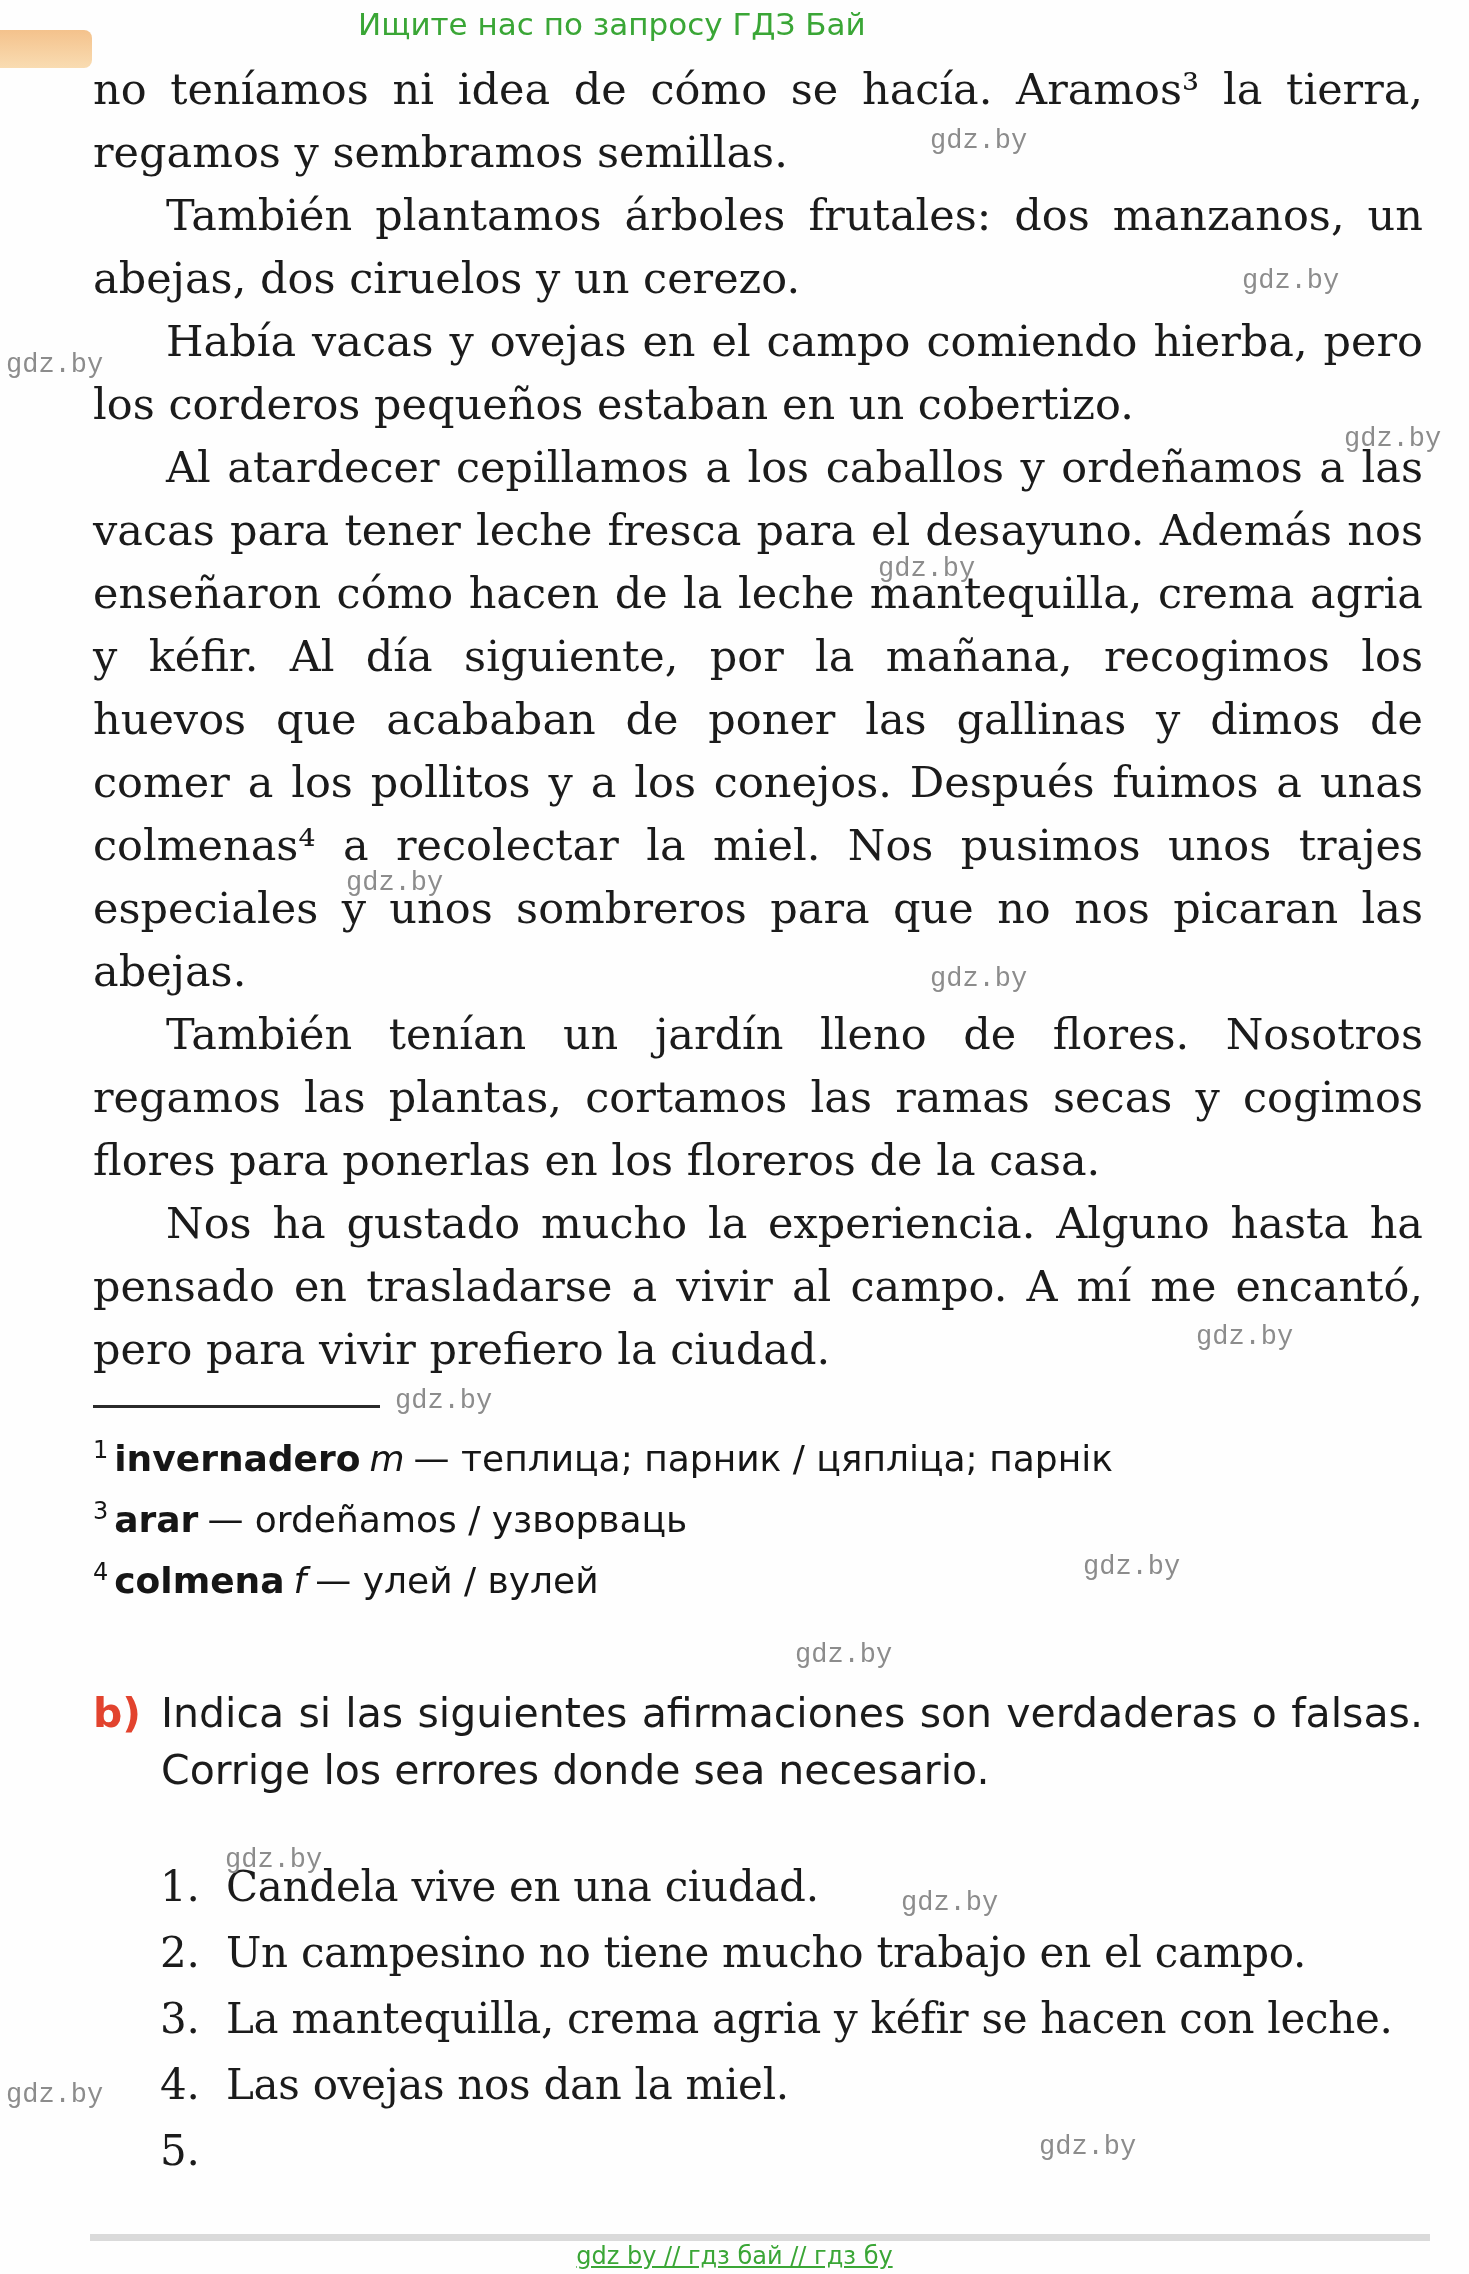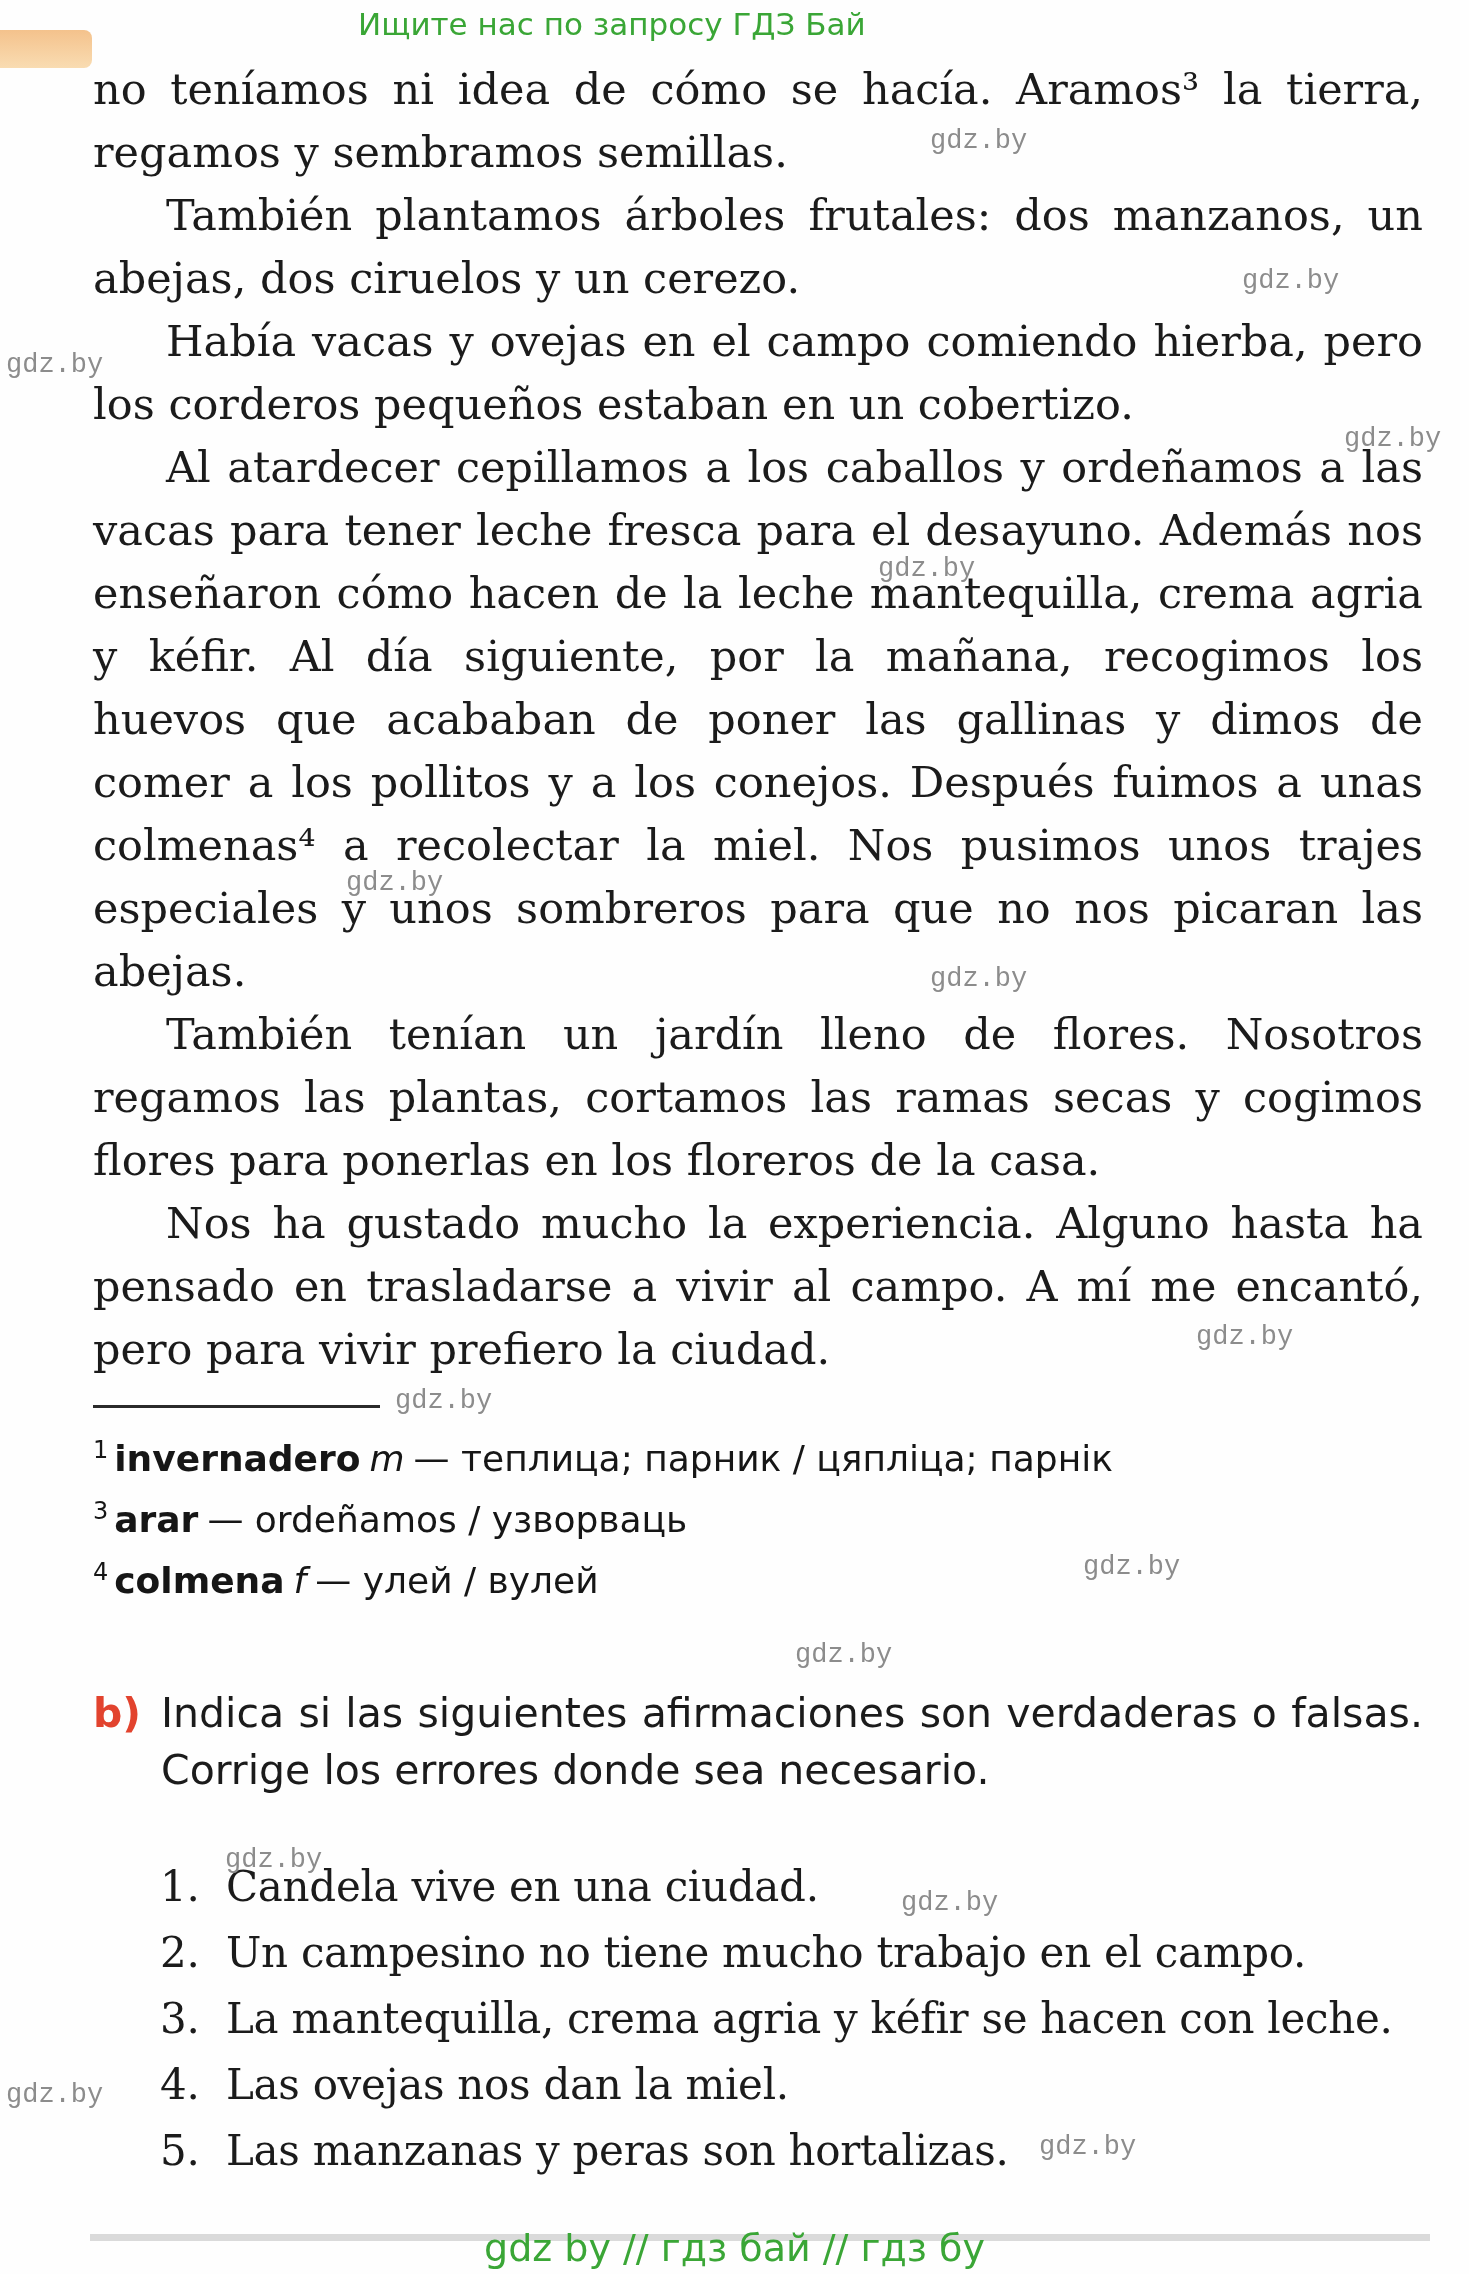--- a/index.html
+++ b/index.html
@@ -116,22 +116,23 @@
     background: #dadada;
   }
 
   .footer-wm {
     position: absolute;
     bottom: 4px;
     left: 0;
     width: 100%;
     text-align: center;
     font-family: "DejaVu Sans", sans-serif;
-    font-size: 38px;
+    font-size: 24px;
     color: var(--brand-green, #3aa636);
+    text-decoration: underline;
   }
 </style>
 </head>
 <body>
 
 <div class="page">
 
   <div class="header-wm">Ищите нас по запросу ГДЗ Бай</div>
 
   <div class="corner-decoration"></div>
@@ -172,21 +173,20 @@
       <li>
           <span class="st-num">3.</span>
           <span class="st-text">La mantequilla, crema agria y kéfir se hacen con leche.</span>
         </li>
       <li>
           <span class="st-num">4.</span>
           <span class="st-text">Las ovejas nos dan la miel.</span>
         </li>
       <li>
           <span class="st-num">5.</span>
-          <span class="st-text">Las manzanas y peras son hortalizas.</span>
         </li>
     </ol>
 
   </div>
 
   <span class="wm" style="left:930px;  top:126px;">gdz.by</span>
   <span class="wm" style="left:1242px; top:266px;">gdz.by</span>
   <span class="wm" style="left:6px;    top:350px;">gdz.by</span>
   <span class="wm" style="left:1344px; top:424px;">gdz.by</span>
   <span class="wm" style="left:878px;  top:554px;">gdz.by</span>

